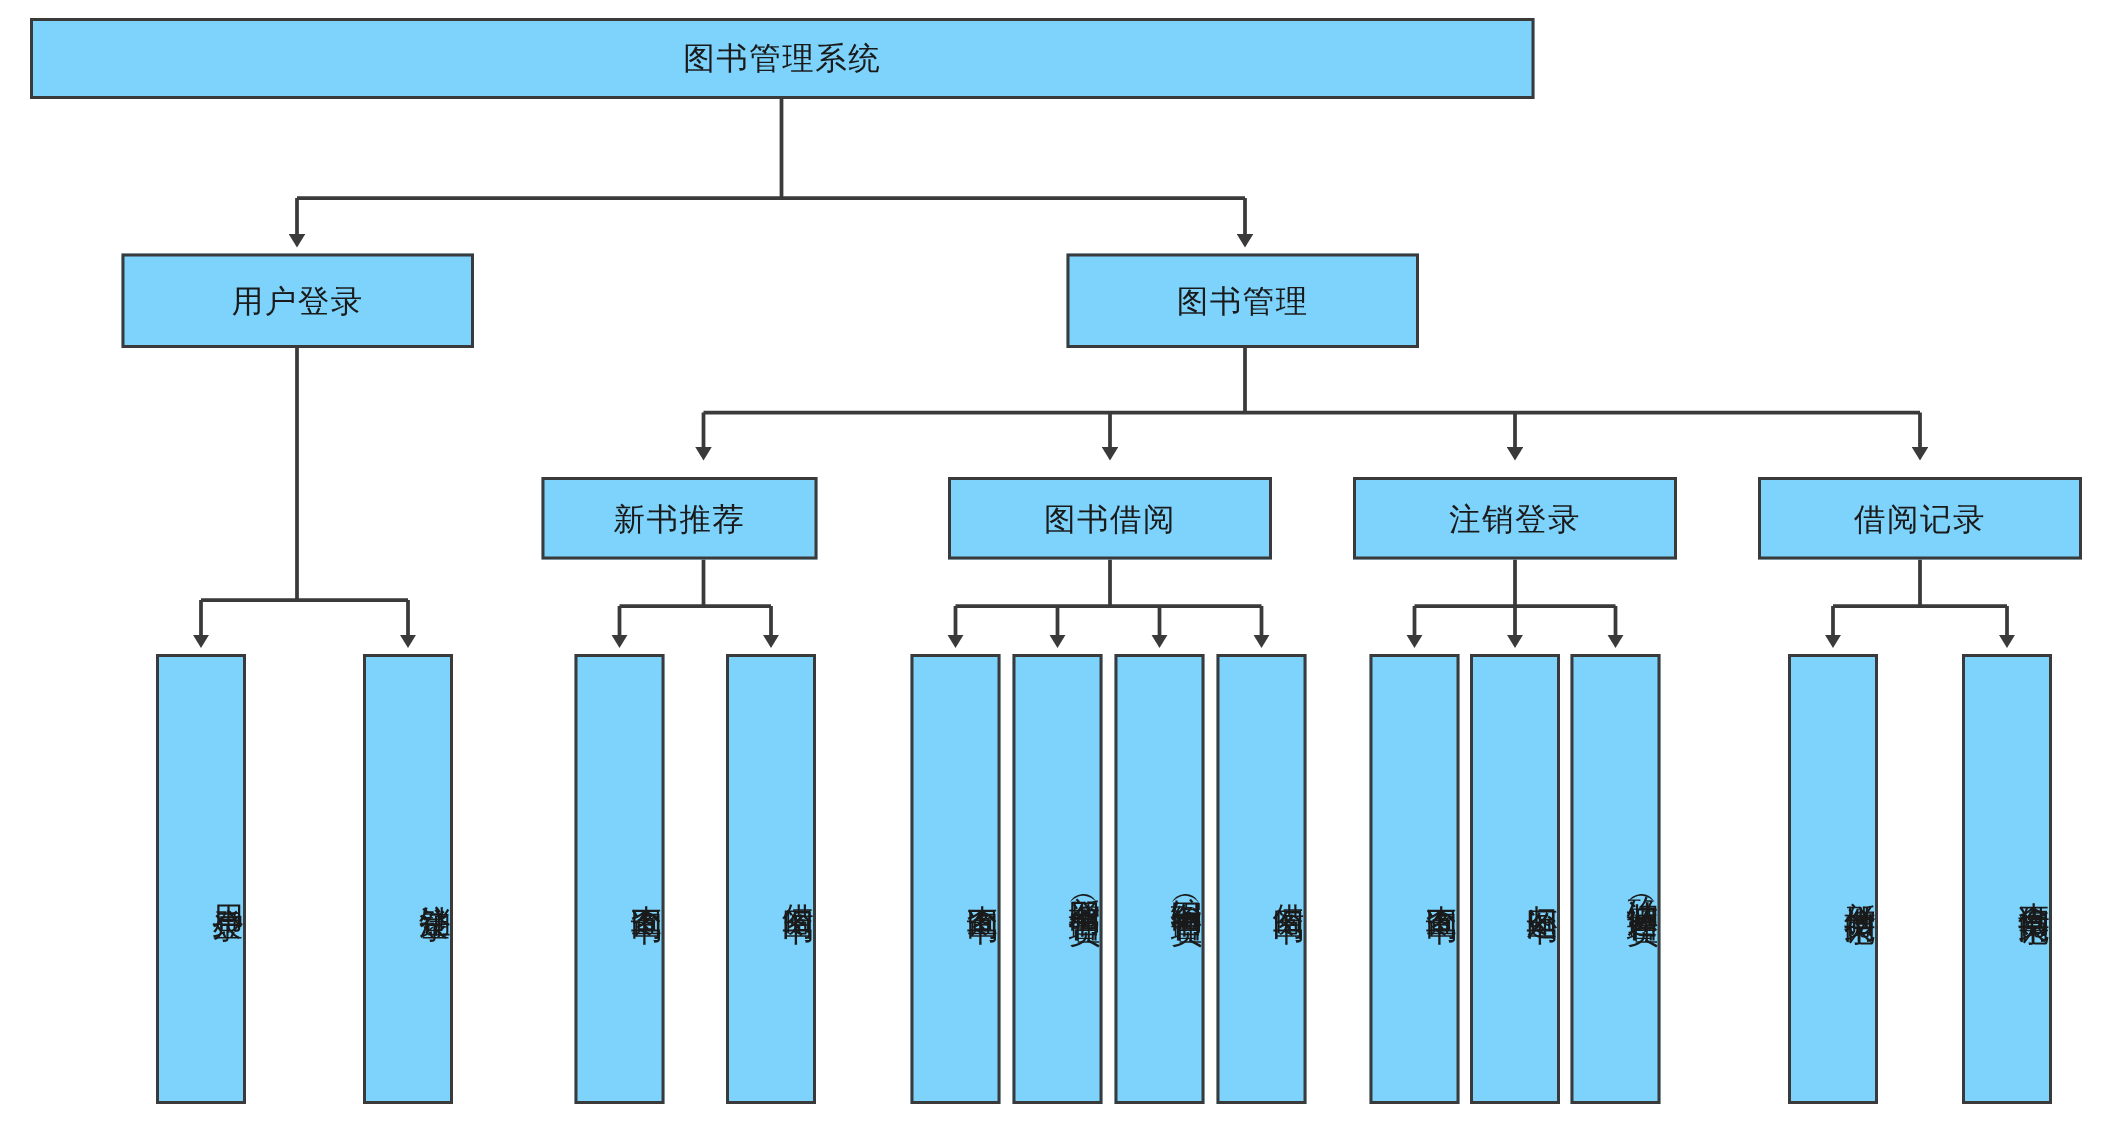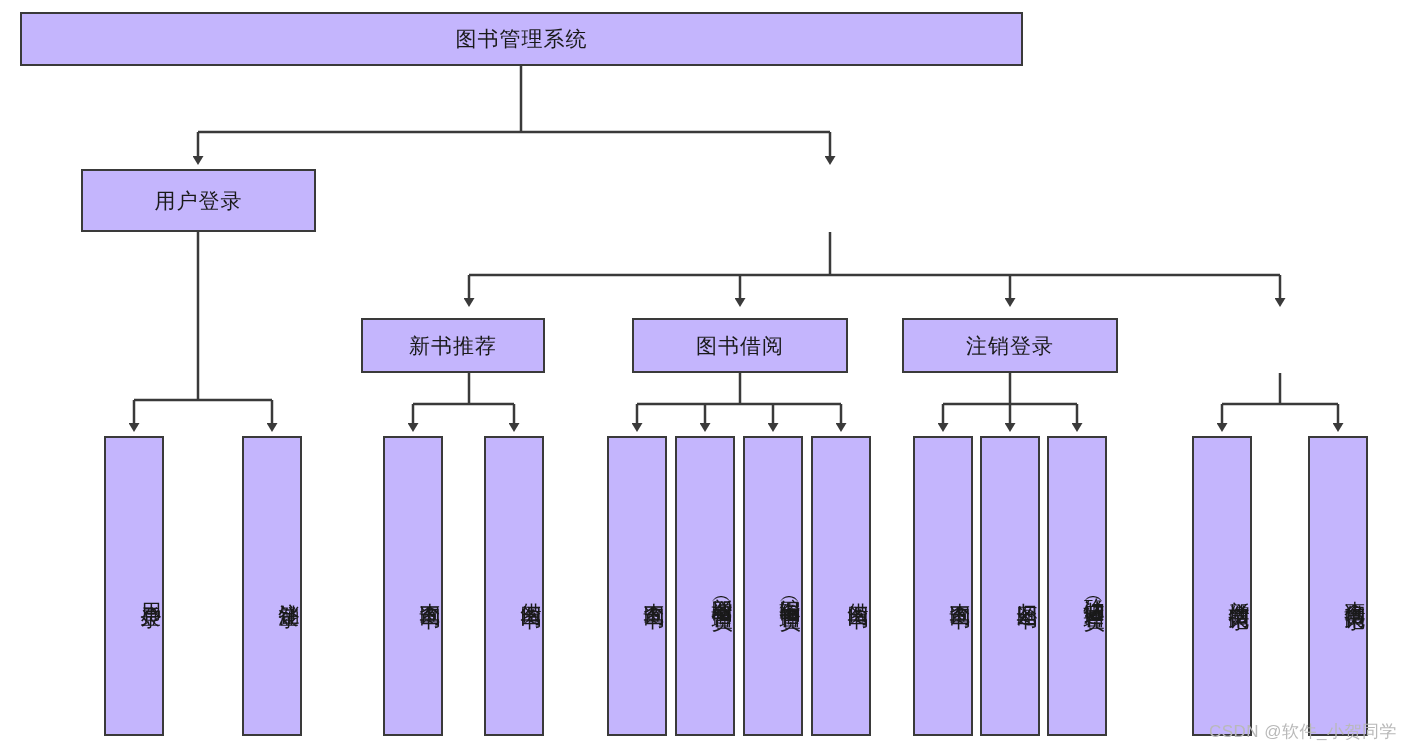--- a/index.html
+++ b/index.html
@@ -24,21 +24,21 @@
     left: 0;
     top: 0;
     width: 1405px;
     height: 747px;
     pointer-events: none;
   }
   .node {
     position: absolute;
     box-sizing: border-box;
     border: 2px solid #3a3a3a;
-    background: #c4b5fd;
+    background: #7dd3fc;
     display: flex;
     align-items: center;
     justify-content: center;
     color: #1a1a1a;
   }
   .node.horiz {
     font-size: 21px;
     letter-spacing: 1px;
   }
   .node.vert {
@@ -124,29 +124,35 @@
     </g>
   </svg>
 
   <div class="node horiz" style="left:20px; top:12px; width:1003px; height:54px;">
     <span class="nlabel">图书管理系统</span>
   </div>
 
   <div class="node horiz" style="left:81px; top:169px; width:235px; height:63px;">
     <span class="nlabel">用户登录</span>
   </div>
+  <div class="node horiz" style="left:711px; top:169px; width:235px; height:63px;">
+    <span class="nlabel">图书管理</span>
+  </div>
 
   <div class="node horiz" style="left:361px; top:318px; width:184px; height:55px;">
     <span class="nlabel">新书推荐</span>
   </div>
   <div class="node horiz" style="left:632px; top:318px; width:216px; height:55px;text-align:right;">
     <span class="nlabel">图书借阅</span>
   </div>
   <div class="node horiz" style="left:902px; top:318px; width:216px; height:55px;">
     <span class="nlabel">注销登录</span>
+  </div>
+  <div class="node horiz" style="left:1172px; top:318px; width:216px; height:55px;">
+    <span class="nlabel">借阅记录</span>
   </div>
 
   <div class="node vert" style="left:104px; top:436px; width:60px; height:300px;">
     <span class="nlabel">用户登录</span>
   </div>
   <div class="node vert" style="left:242px; top:436px; width:60px; height:300px;">
     <span class="nlabel">注销登录</span>
   </div>
 
   <div class="node vert" style="left:383px; top:436px; width:60px; height:300px;">
@@ -179,15 +185,14 @@
     <span class="nlabel">确认归还（管理员）</span>
   </div>
 
   <div class="node vert" style="left:1192px; top:436px; width:60px; height:300px;">
     <span class="nlabel">新增借阅记录</span>
   </div>
   <div class="node vert" style="left:1308px; top:436px; width:60px; height:300px;">
     <span class="nlabel">查询借阅记录</span>
   </div>
 
-  <div class="watermark">CSDN @软件_小贺同学</div>
 
 </div>
 
 </body></html>

